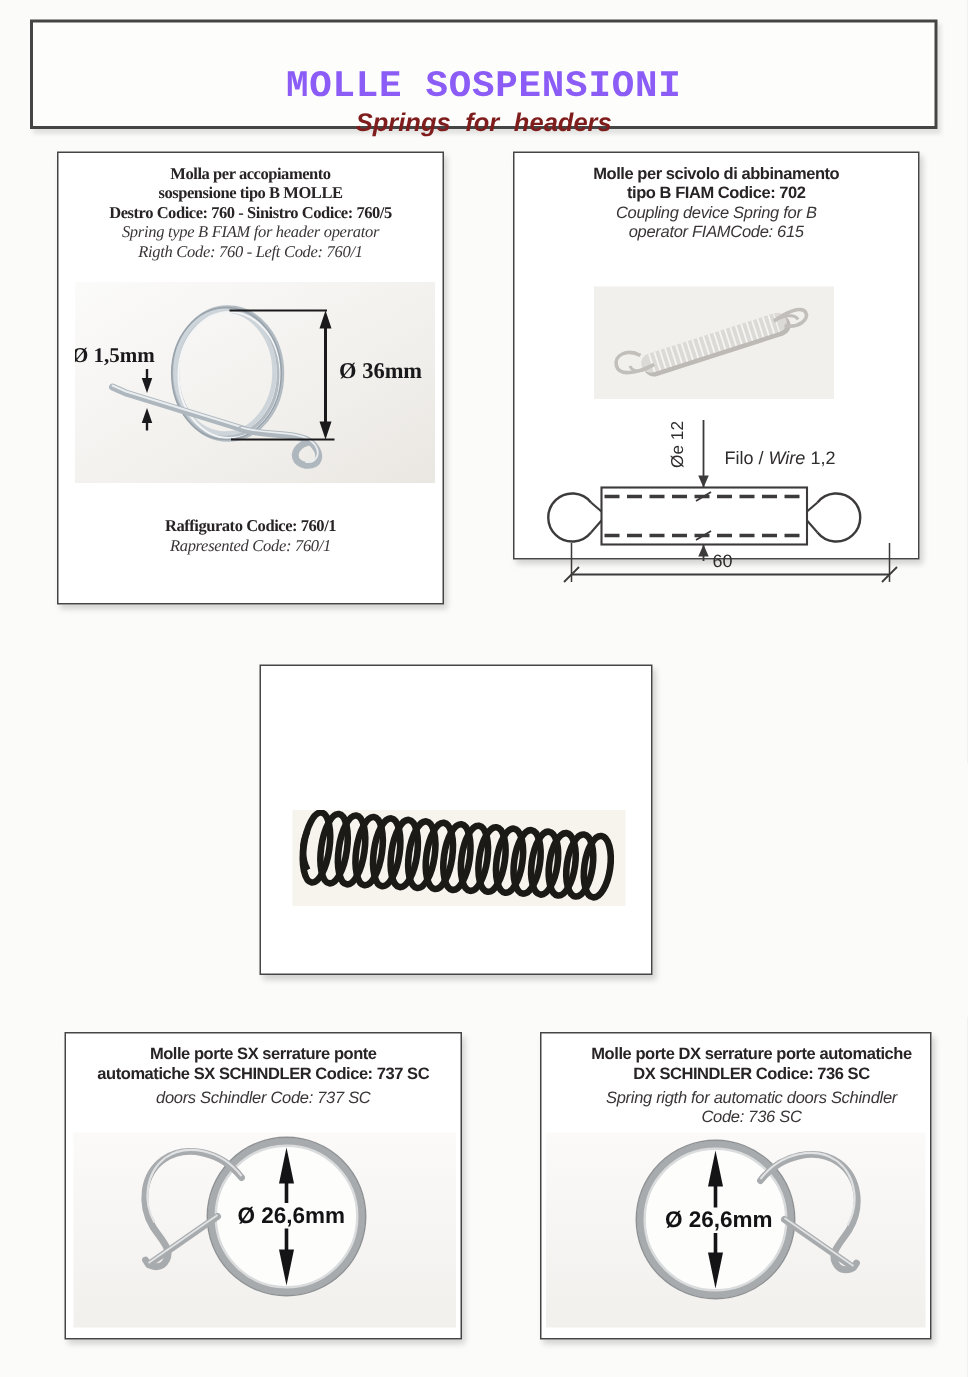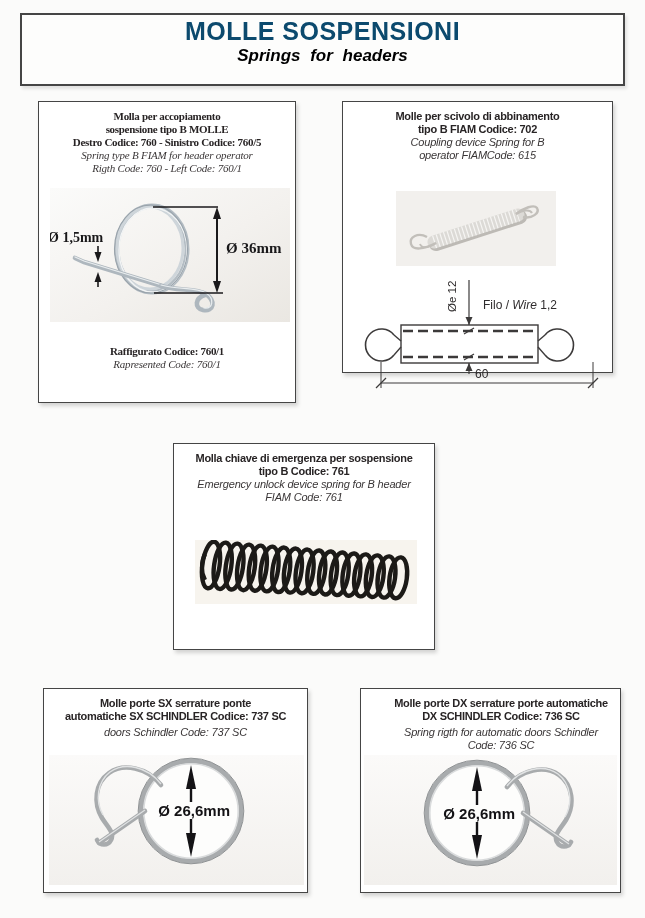--- a/index.html
+++ b/index.html
@@ -17,22 +17,22 @@
   }
   .it { font-weight:bold; font-size:11px; line-height:13px; letter-spacing:-0.3px; color:#282425; }
   .en { font-style:italic; font-size:11px; line-height:13px; letter-spacing:-0.2px; color:#3a3637; }
   .titleblock { padding-top:8px; }
   .gap { height:3px; }
   #header-box {
     position:absolute; left:20px; top:13px; width:605px; height:73px;
     background:#fdfdfc; border:2px solid #454545;
     box-shadow:2px 3px 3px rgba(0,0,0,0.10); text-align:center;
   }
-  #header-title { font-weight:bold; font-size:25px; letter-spacing:0.5px; padding-top:2px; color:#0c4a6e; }
-  #header-subtitle { font-weight:bold; font-style:italic; font-size:17px; word-spacing:5px; color:#000000; }
+  #header-title { font-weight:bold; font-size:25px; letter-spacing:0.5px; padding-top:28px; color:#8b5cf6;font-family:Liberation Mono, monospace; }
+  #header-subtitle { font-weight:bold; font-style:italic; font-size:17px; word-spacing:5px; color:#7f1d1d; }
   .photo { position:absolute; overflow:hidden; }
   .photo svg { position:absolute; left:0; top:0; }
   .dimlabel { position:absolute; font-weight:bold; color:#19181a; white-space:nowrap; }
   .drawlabel { position:absolute; color:#2f2c2d; white-space:nowrap; font-size:12px; }
   #b760-photo  { left:11px;  top:86px;  width:240px; height:134px;
                  background:linear-gradient(150deg,#fbfbfa 0%,#f3f1ee 55%,#eae7e2 100%); }
   #b702-photo  { left:53px;  top:89px;  width:160px; height:75px; background:#f2f0ed; }
   #b702-draw   { left:0px;   top:172px; width:268px; height:128px; position:absolute; }
   #b761-photo  { left:21px;  top:96px;  width:222px; height:64px; background:#f7f4ee; }
   #b737-photo  { left:5px;   top:66px;  width:255px; height:130px;
@@ -146,26 +146,20 @@
         <line x1="33" y1="114" x2="43" y2="104" stroke="#3c3a3a" stroke-width="1.2"></line>
         <line x1="245" y1="114" x2="255" y2="104" stroke="#3c3a3a" stroke-width="1.2"></line>
       </svg>
       <span class="drawlabel rot90">Øe 12</span>
       <span class="drawlabel" style="left:140px; top:24px;"><span>Filo /</span> <i>Wire</i> <span>1,2</span></span>
       <span class="drawlabel" style="left:132px; top:93px;">60</span>
     </div>
   </div>
 
   <div class="box" style="left:173px; top:443px; width:262px; height:207px;">
-    <div class="titleblock">
-      <div class="it">Molla chiave di emergenza per sospensione</div>
-      <div class="it">tipo B Codice: 761</div>
-      <div class="en">Emergency unlock device spring for B header</div>
-      <div class="en">FIAM Code: 761</div>
-    </div>
     <div class="photo" id="b761-photo">
       <svg id="coil761" width="222" height="64" viewBox="0 0 222 64">
         <path d="M 10,14 C 6,22 6,32 10,40" fill="none" stroke="#1c1a17" stroke-width="4.2"></path>
       <ellipse cx="16" cy="25" rx="8.6" ry="23.5" transform="rotate(8 16 25)" fill="none" stroke="#1c1a17" stroke-width="4.4"></ellipse>
           <ellipse cx="27.7" cy="25.8" rx="8.6" ry="23.32" transform="rotate(8 27.7 25.8)" fill="none" stroke="#1c1a17" stroke-width="4.4"></ellipse>
           <ellipse cx="39.4" cy="26.6" rx="8.6" ry="23.14" transform="rotate(8 39.4 26.6)" fill="none" stroke="#1c1a17" stroke-width="4.4"></ellipse>
           <ellipse cx="51.099999999999994" cy="27.4" rx="8.6" ry="22.96" transform="rotate(8 51.099999999999994 27.4)" fill="none" stroke="#1c1a17" stroke-width="4.4"></ellipse>
           <ellipse cx="62.8" cy="28.2" rx="8.6" ry="22.78" transform="rotate(8 62.8 28.2)" fill="none" stroke="#1c1a17" stroke-width="4.4"></ellipse>
           <ellipse cx="74.5" cy="29" rx="8.6" ry="22.6" transform="rotate(8 74.5 29)" fill="none" stroke="#1c1a17" stroke-width="4.4"></ellipse>
           <ellipse cx="86.19999999999999" cy="29.8" rx="8.6" ry="22.42" transform="rotate(8 86.19999999999999 29.8)" fill="none" stroke="#1c1a17" stroke-width="4.4"></ellipse>

